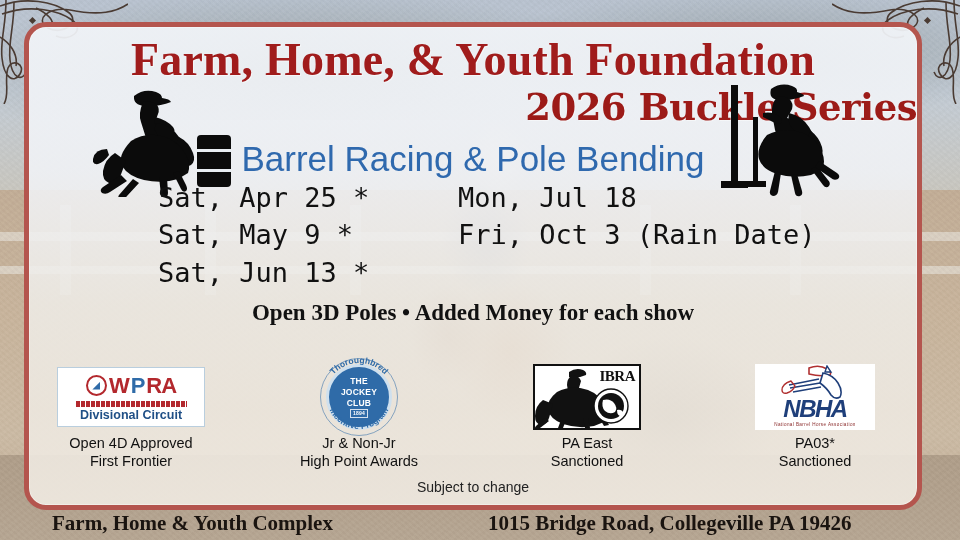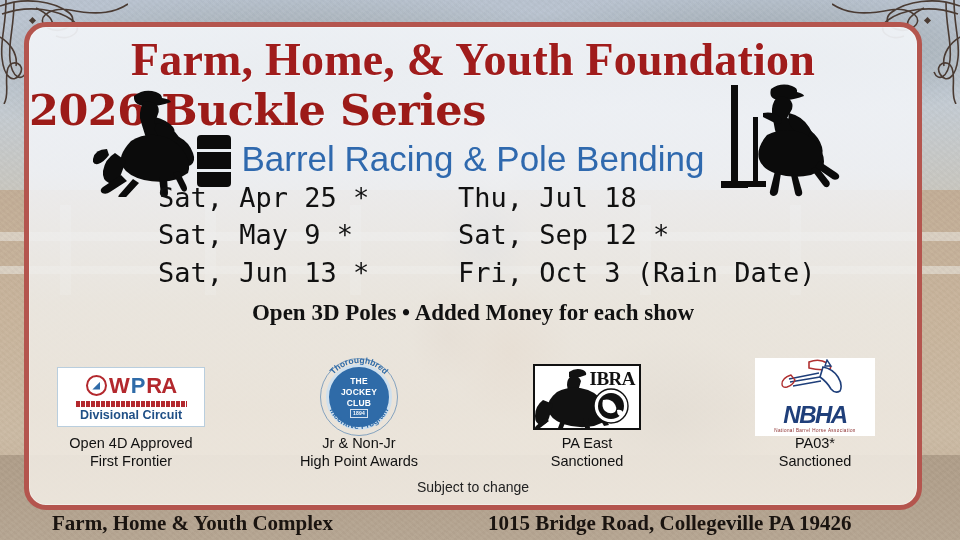--- a/index.html
+++ b/index.html
@@ -71,23 +71,23 @@
   .card-inner{position:relative;width:100%;height:100%;}
 
   
   .title1{
     position:absolute;left:0;right:0;top:10px;text-align:center;
     font-family:"Liberation Serif", serif;font-weight:bold;
     font-size:46px;line-height:1;color:#a01c1c;letter-spacing:.2px;
     text-shadow:1px 1px 0 rgba(255,255,255,.5);
   }
   .title2{
-    position:absolute;left:0;right:0;top:62px;text-align:left;
+    position:absolute;left:0;right:0;top:62px;text-align:right;
     font-family:"DejaVu Serif", serif;font-weight:bold;
-    font-size:43px;line-height:1;color:#9c1b18;
+    font-size:37px;line-height:1;color:#9c1b18;
     letter-spacing:-0.5px;
     text-shadow:1px 1px 0 rgba(255,255,255,.45);
   }
   .title3{
     position:absolute;left:0;right:0;top:114px;text-align:center;
     font-family:"Liberation Sans", sans-serif;font-weight:normal;
     font-size:35px;line-height:1;color:#2f69ae;
   }
 
   
@@ -156,24 +156,24 @@
     font-size:8.5px;line-height:1.26;letter-spacing:.2px;}
   .jc .yr{margin-top:1px;font-size:5px;border:1px solid rgba(255,255,255,.8);padding:0 2px;}
   .jc-arc{position:absolute;inset:-11px;}
   .jc-arc text{font-family:"Liberation Sans",sans-serif;font-size:8.5px;
     fill:#2f6ba8;font-weight:bold;}
 
   
   .ibra{width:104px;height:62px;background:#fff;border:2px solid #111;position:relative;overflow:hidden;}
   .ibra svg{position:absolute;inset:0;width:100%;height:100%;}
   .ibra-txt{position:absolute;right:4px;top:2px;
-    font-family:"Liberation Serif",serif;font-weight:bold;font-size:19px;color:#111;letter-spacing:-.5px;}
-
-  
-  .nbha{width:120px;height:78px;background:#fff;display:flex;flex-direction:column;
+    font-family:"Liberation Serif",serif;font-weight:bold;font-size:15px;color:#111;letter-spacing:-.5px;}
+
+  
+  .nbha{width:120px;height:66px;background:#fff;display:flex;flex-direction:column;
     align-items:center;justify-content:flex-end;position:relative;overflow:hidden;}
   .nbha-horse{position:absolute;top:1px;left:50%;transform:translateX(-50%);width:72px;height:34px;}
   .nbha-word{font-family:"Liberation Sans",sans-serif;font-weight:bold;font-size:24px;
     color:#1f3f7a;letter-spacing:-1.5px;line-height:1;font-style:italic;}
   .nbha-sub{font-size:4.6px;color:#8a2a2a;font-family:"Liberation Sans",sans-serif;
     letter-spacing:.4px;margin:1px 0 3px;}
 
   
   .subject{
     position:absolute;left:0;right:0;bottom:10px;text-align:center;
@@ -301,22 +301,21 @@
         </svg>
       </div>
 
       <div class="dates">
         <div class="date-col left">
           <div class="date-line">Sat, Apr 25 *</div>
           <div class="date-line">Sat, May 9 *</div>
           <div class="date-line">Sat, Jun 13 *</div>
         </div>
         <div class="date-col right">
-          <div class="date-line">Thu, Jul 18</div>
-          <div class="date-line">Sat, Sep 12 *</div>
+          <div class="date-line">Mon, Jul 18</div>
           <div class="date-line">Fri, Oct 3 (Rain Date)</div>
         </div>
       </div>
 
       <div class="desc">
         <div class="l2">Open 3D Poles • Added Money for each show</div>
       </div>
 
       <div class="logos">
 

